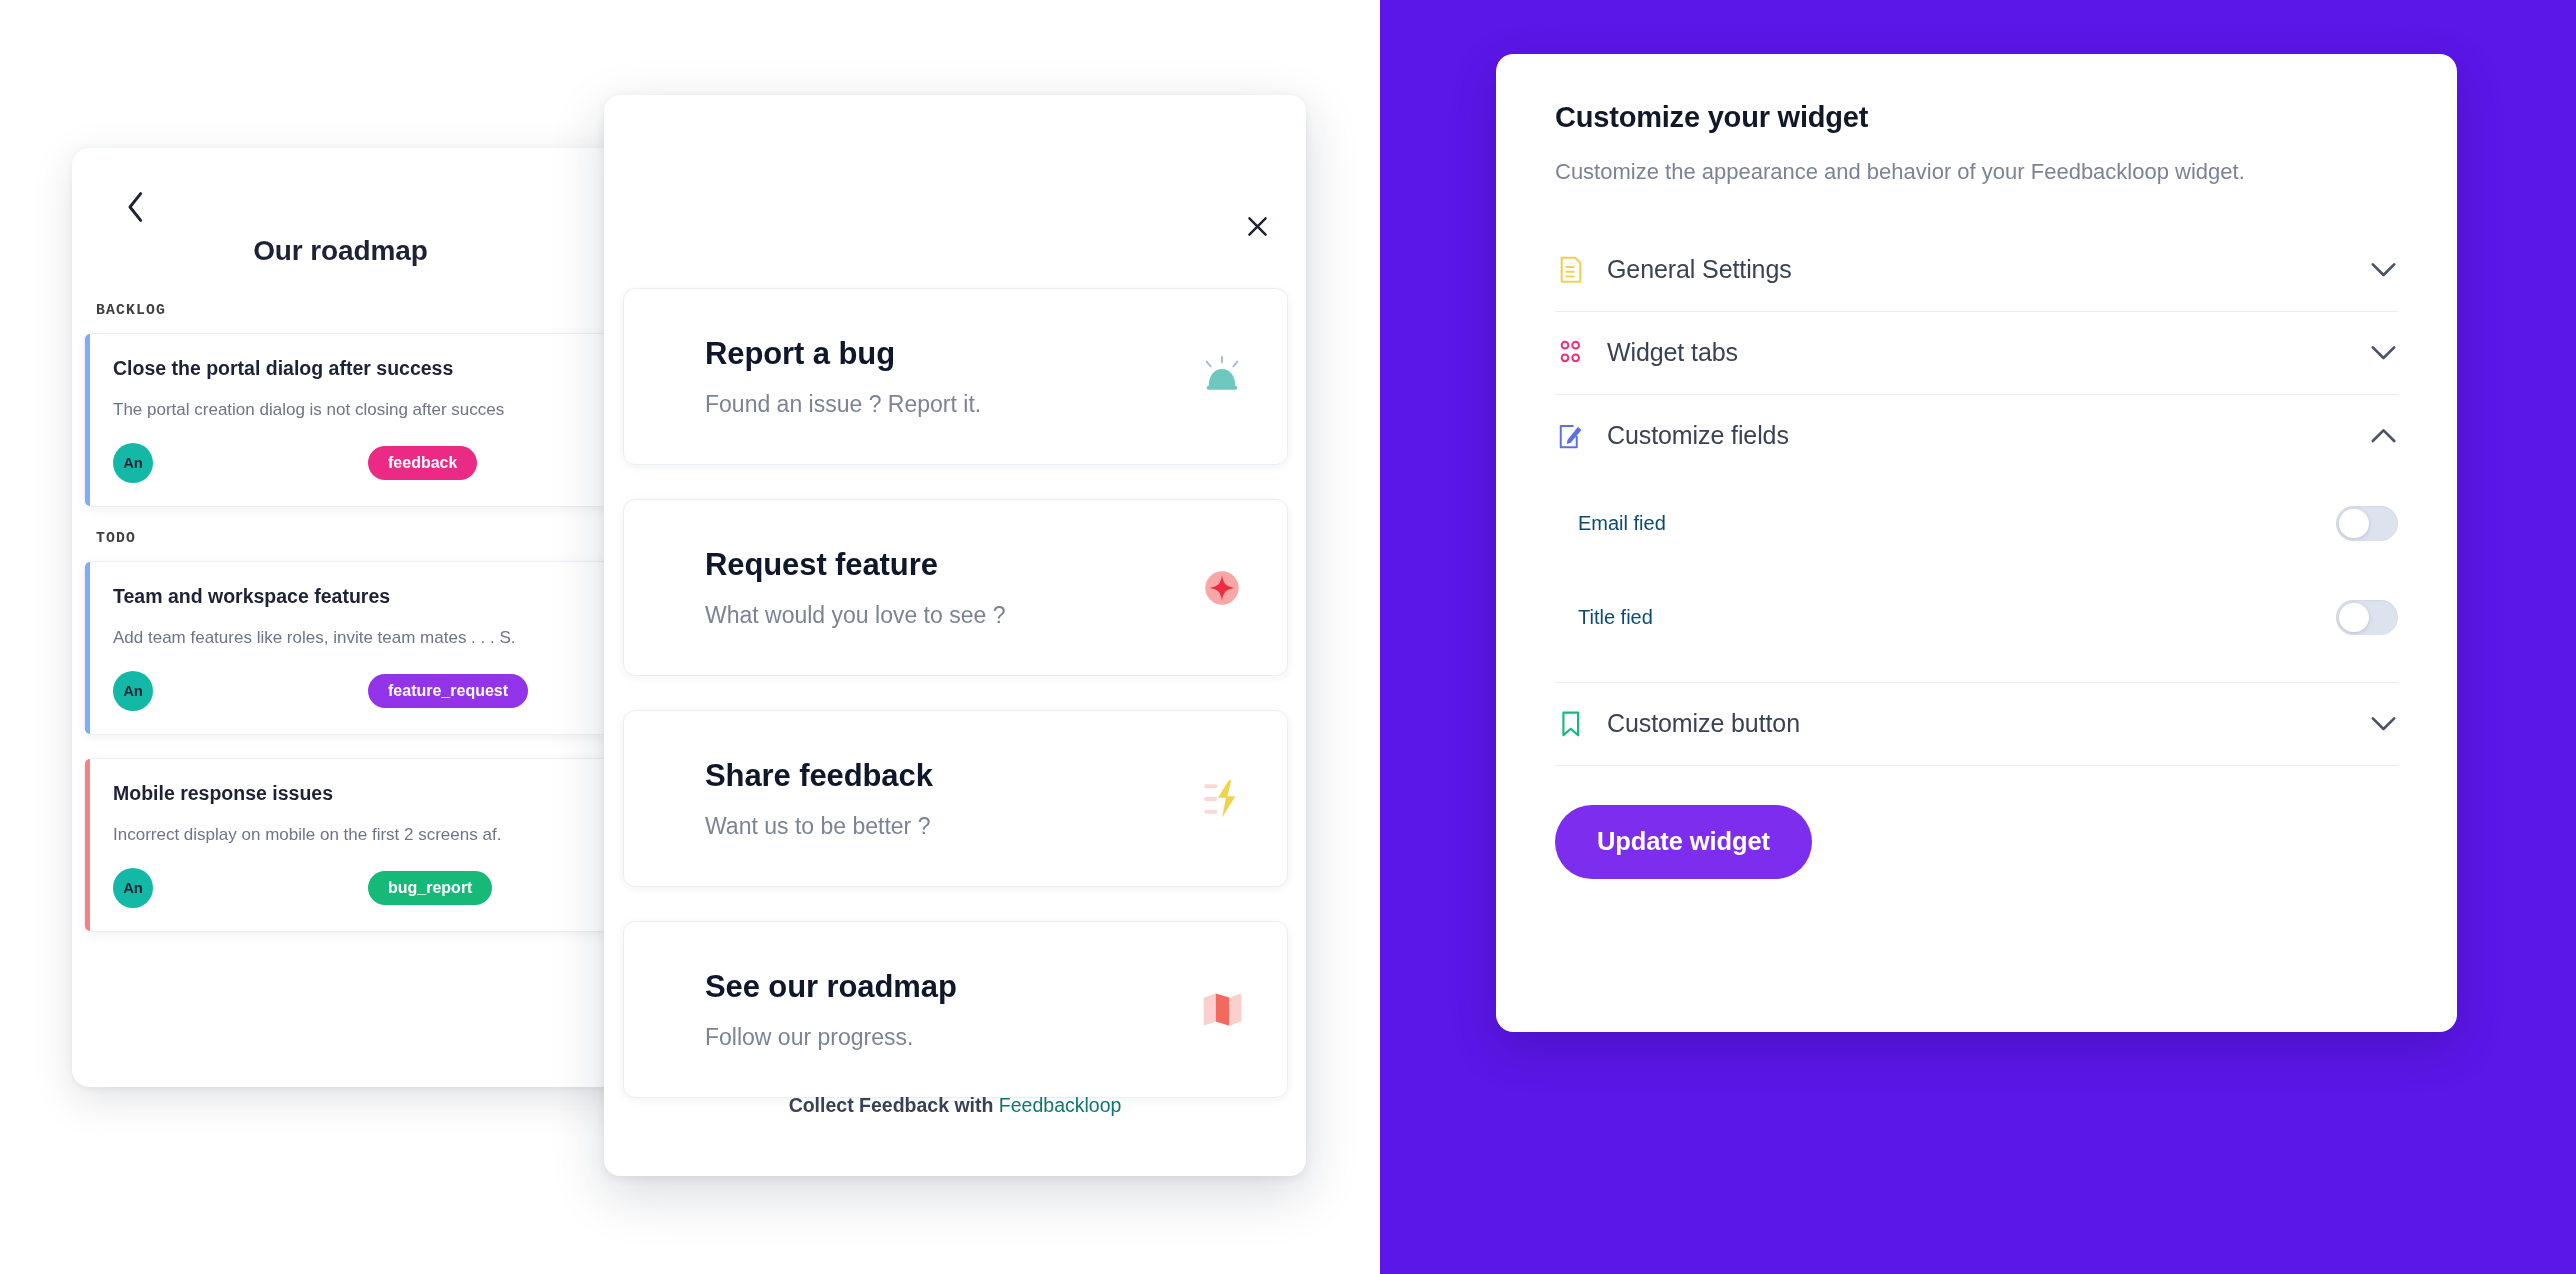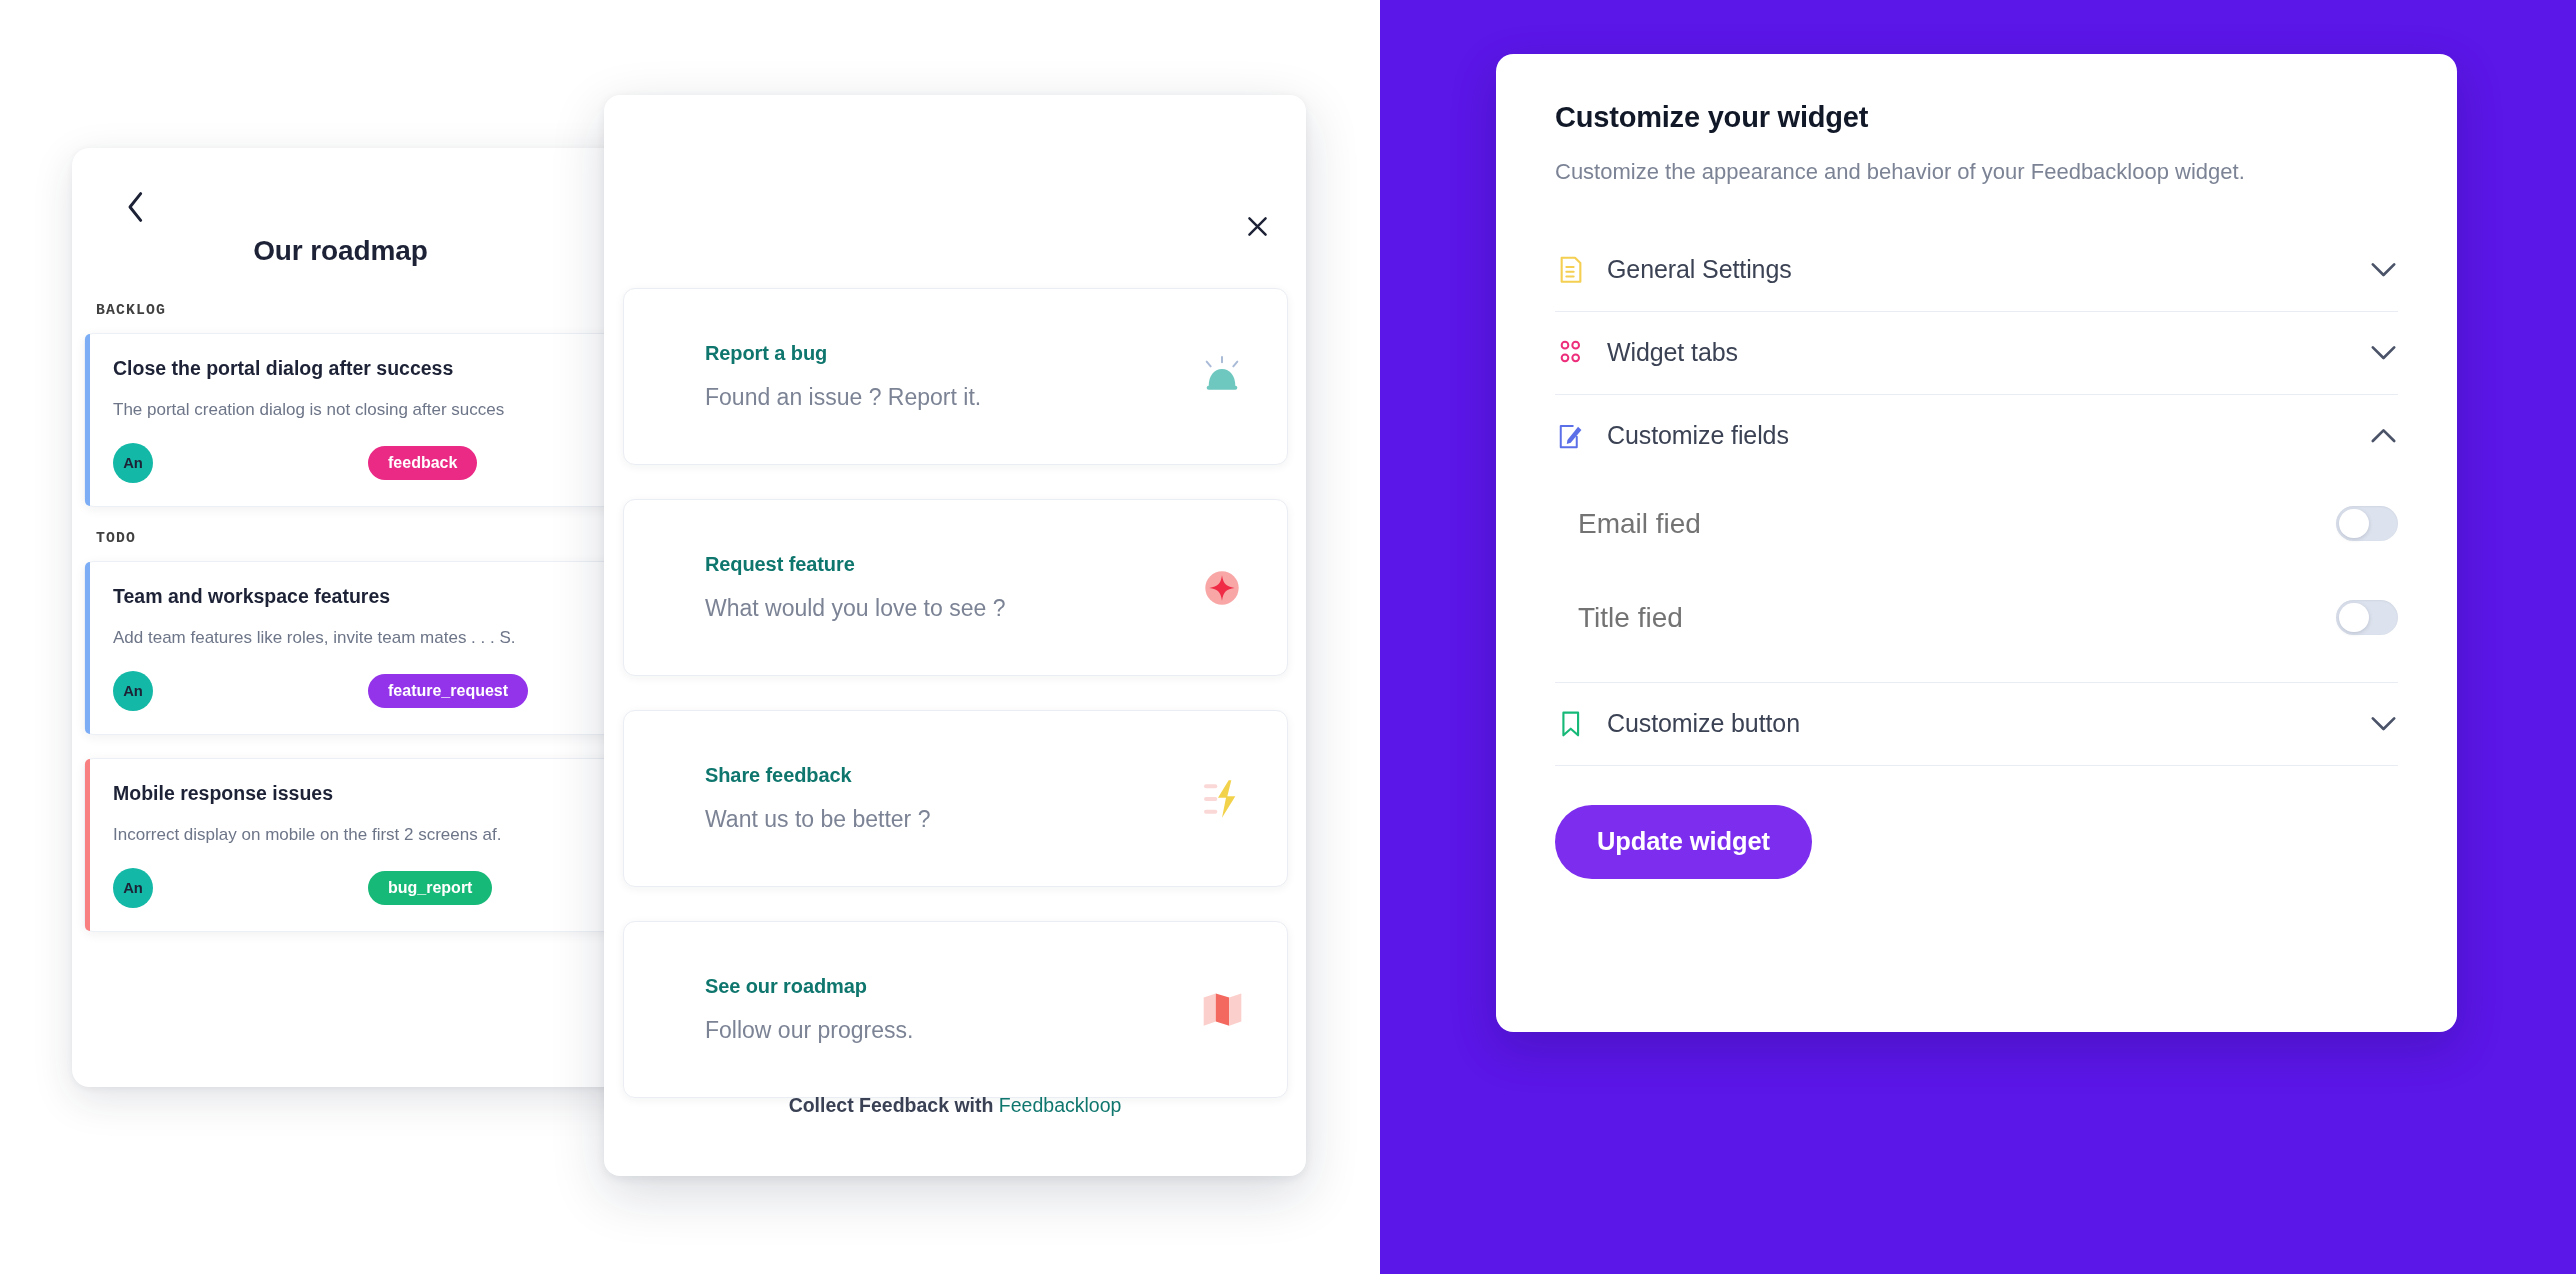--- a/index.html
+++ b/index.html
@@ -108,21 +108,21 @@
     border: 0.7px solid #eaedf3;
     border-radius: 12px;
     box-shadow: 0 2px 9.4px rgba(25,35,60,0.055);
     height: 177px;
     margin-bottom: 34px;
     display: flex; align-items: center;
     padding: 0 35px 0 81px;
   }
   .wm-item-texts { flex: 1 1 auto; }
   .wm-item-title {
-    font-size: 20px; font-weight: 600; color: #0f766e; margin-bottom: 19px;
+    font-size: 31px; font-weight: 600; color: #0f172a; margin-bottom: 19px;
     letter-spacing: -0.1px;
   }
   .wm-item-sub { font-size: 23px; color: #7b8395; }
   .wm-item-icon {
     width: 60px; height: 60px; flex: 0 0 auto;
     display: flex; align-items: center; justify-content: center;
   }
   .wm-footer {
     position: absolute; bottom: 59px; left: 0; width: 702px;
     text-align: center; font-size: 19.5px; color: #3a4154; font-weight: 600;
@@ -159,21 +159,21 @@
   .cfg-row-label {
     flex: 1 1 auto; font-size: 25px; color: #3b4254; font-weight: 500;
     letter-spacing: -0.1px;
   }
   .cfg-row-chev { width: 29.5px; height: 29.5px; flex: 0 0 auto; display:flex; align-items:center; justify-content:center;}
   .cfg-field-row {
     display: flex; align-items: center;
     height: 94px;
     padding-left: 23px;
   }
-  .cfg-field-label { flex: 1 1 auto; font-size: 28px; color: #737373; }
+  .cfg-field-label { flex: 1 1 auto; font-size: 20px; color: #0c4a6e; }
   .toggle {
     width: 62px; height: 35px; border-radius: 670px;
     background: #dde3ee;
     position: relative; flex: 0 0 auto; cursor: pointer;
     box-shadow: inset 0 0.7px 2px rgba(30,40,70,0.08);
   }
   .toggle .knob {
     position: absolute; top: 2.7px; left: 3.4px;
     width: 29.5px; height: 29.5px; border-radius: 50%;
     background: #ffffff;

